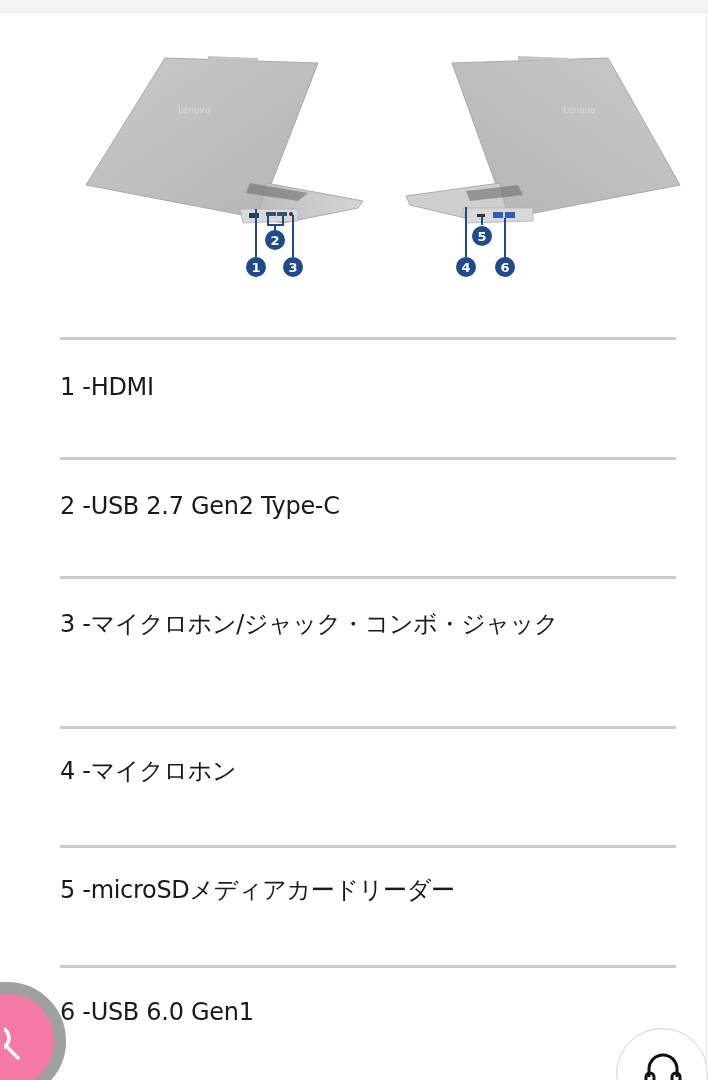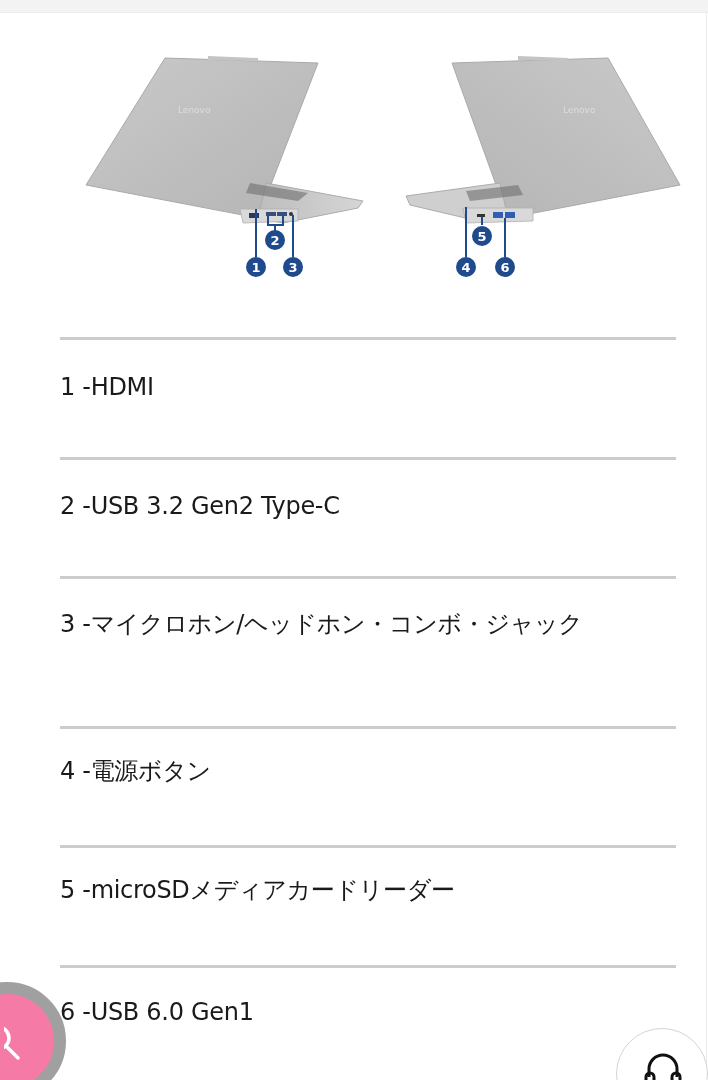--- a/index.html
+++ b/index.html
@@ -121,33 +121,33 @@
 <div class="port-list">
   <div class="port-item" style="height:120px;padding-top:25px;">
     <div class="label">
         <span class="num">1 - </span>
         <span class="text">HDMI</span>
       </div>
   </div>
   <div class="port-item" style="height:119px;padding-top:24px;">
     <div class="label">
         <span class="num">2 - </span>
-        <span class="text">USB 3.2 Gen2 Type-C</span>
+        <span class="text">USB 2.7 Gen2 Type-C</span>
       </div>
   </div>
   <div class="port-item" style="height:150px;padding-top:23px;">
     <div class="label">
         <span class="num">3 - </span>
-        <span class="text">マイクロホン/ヘッドホン・コンボ・ジャック</span>
+        <span class="text">マイクロホン/ジャック・コンボ・ジャック</span>
       </div>
   </div>
   <div class="port-item" style="height:119px;padding-top:20px;">
     <div class="label">
         <span class="num">4 - </span>
-        <span class="text">電源ボタン</span>
+        <span class="text">マイクロホン</span>
       </div>
   </div>
   <div class="port-item" style="height:120px;padding-top:20px;">
     <div class="label">
         <span class="num">5 - </span>
         <span class="text">microSDメディアカードリーダー</span>
       </div>
   </div>
   <div class="port-item" style="height:80px;padding-top:22px;">
     <div class="label">

